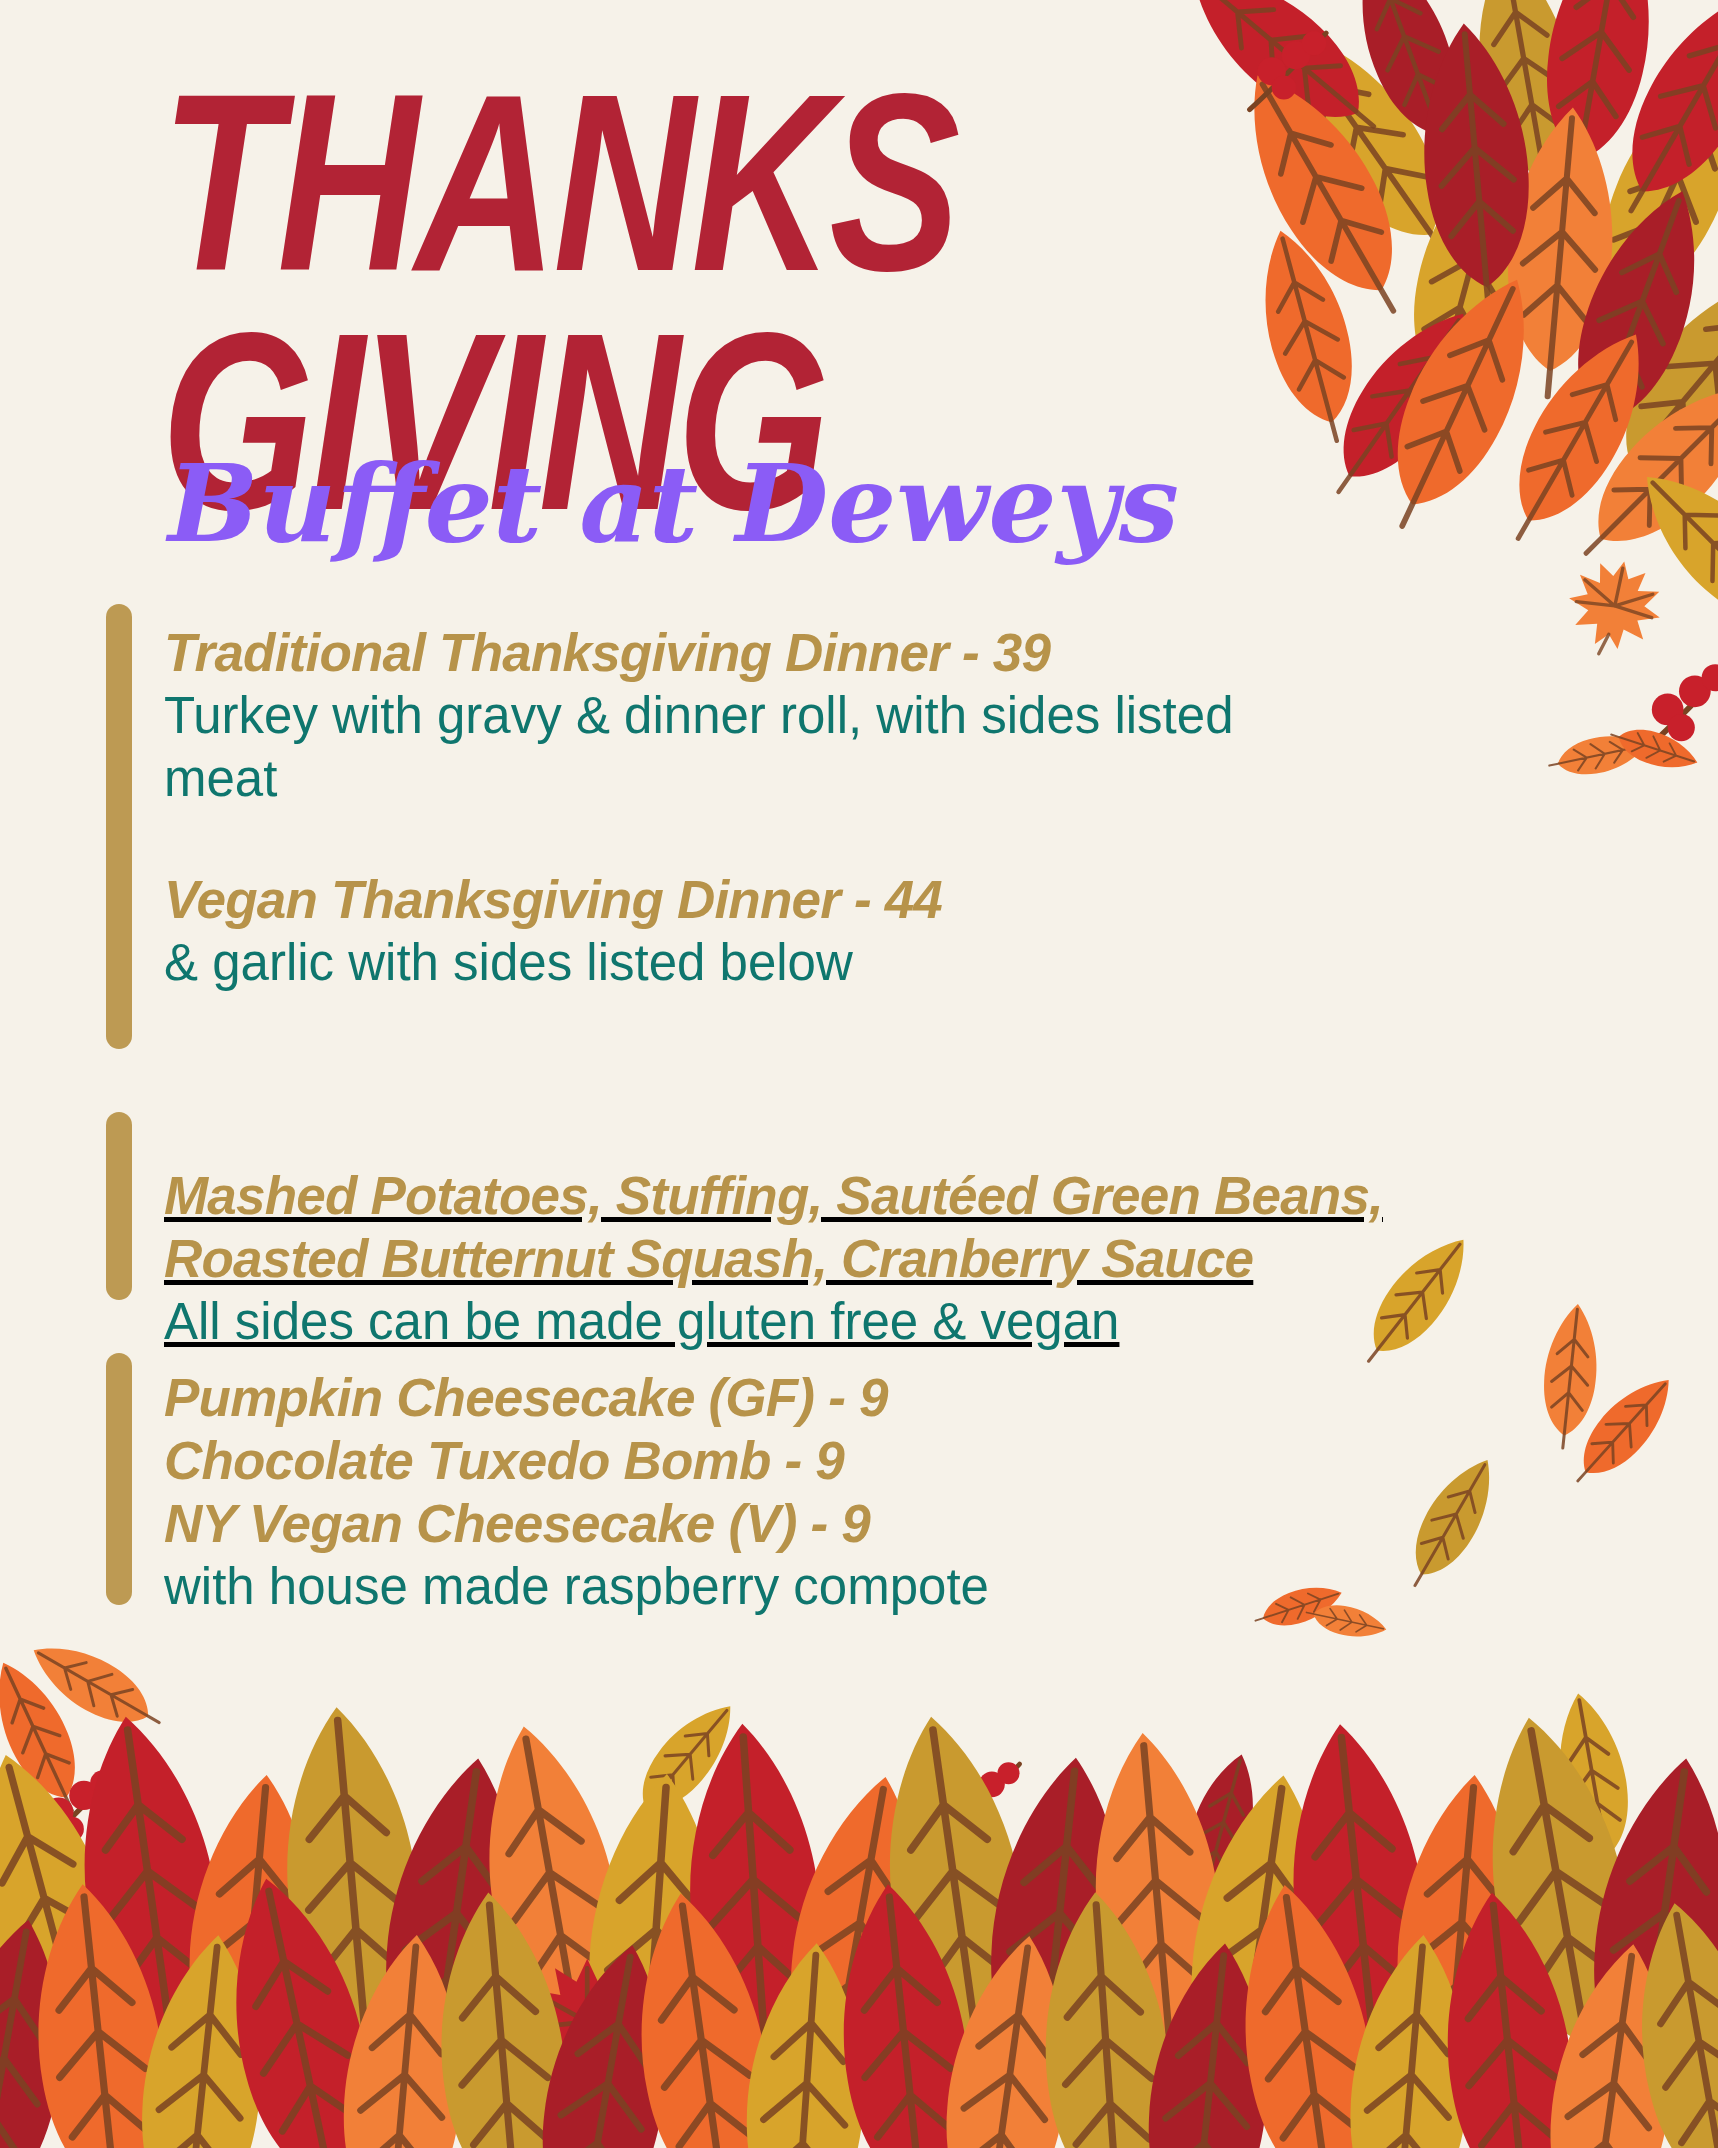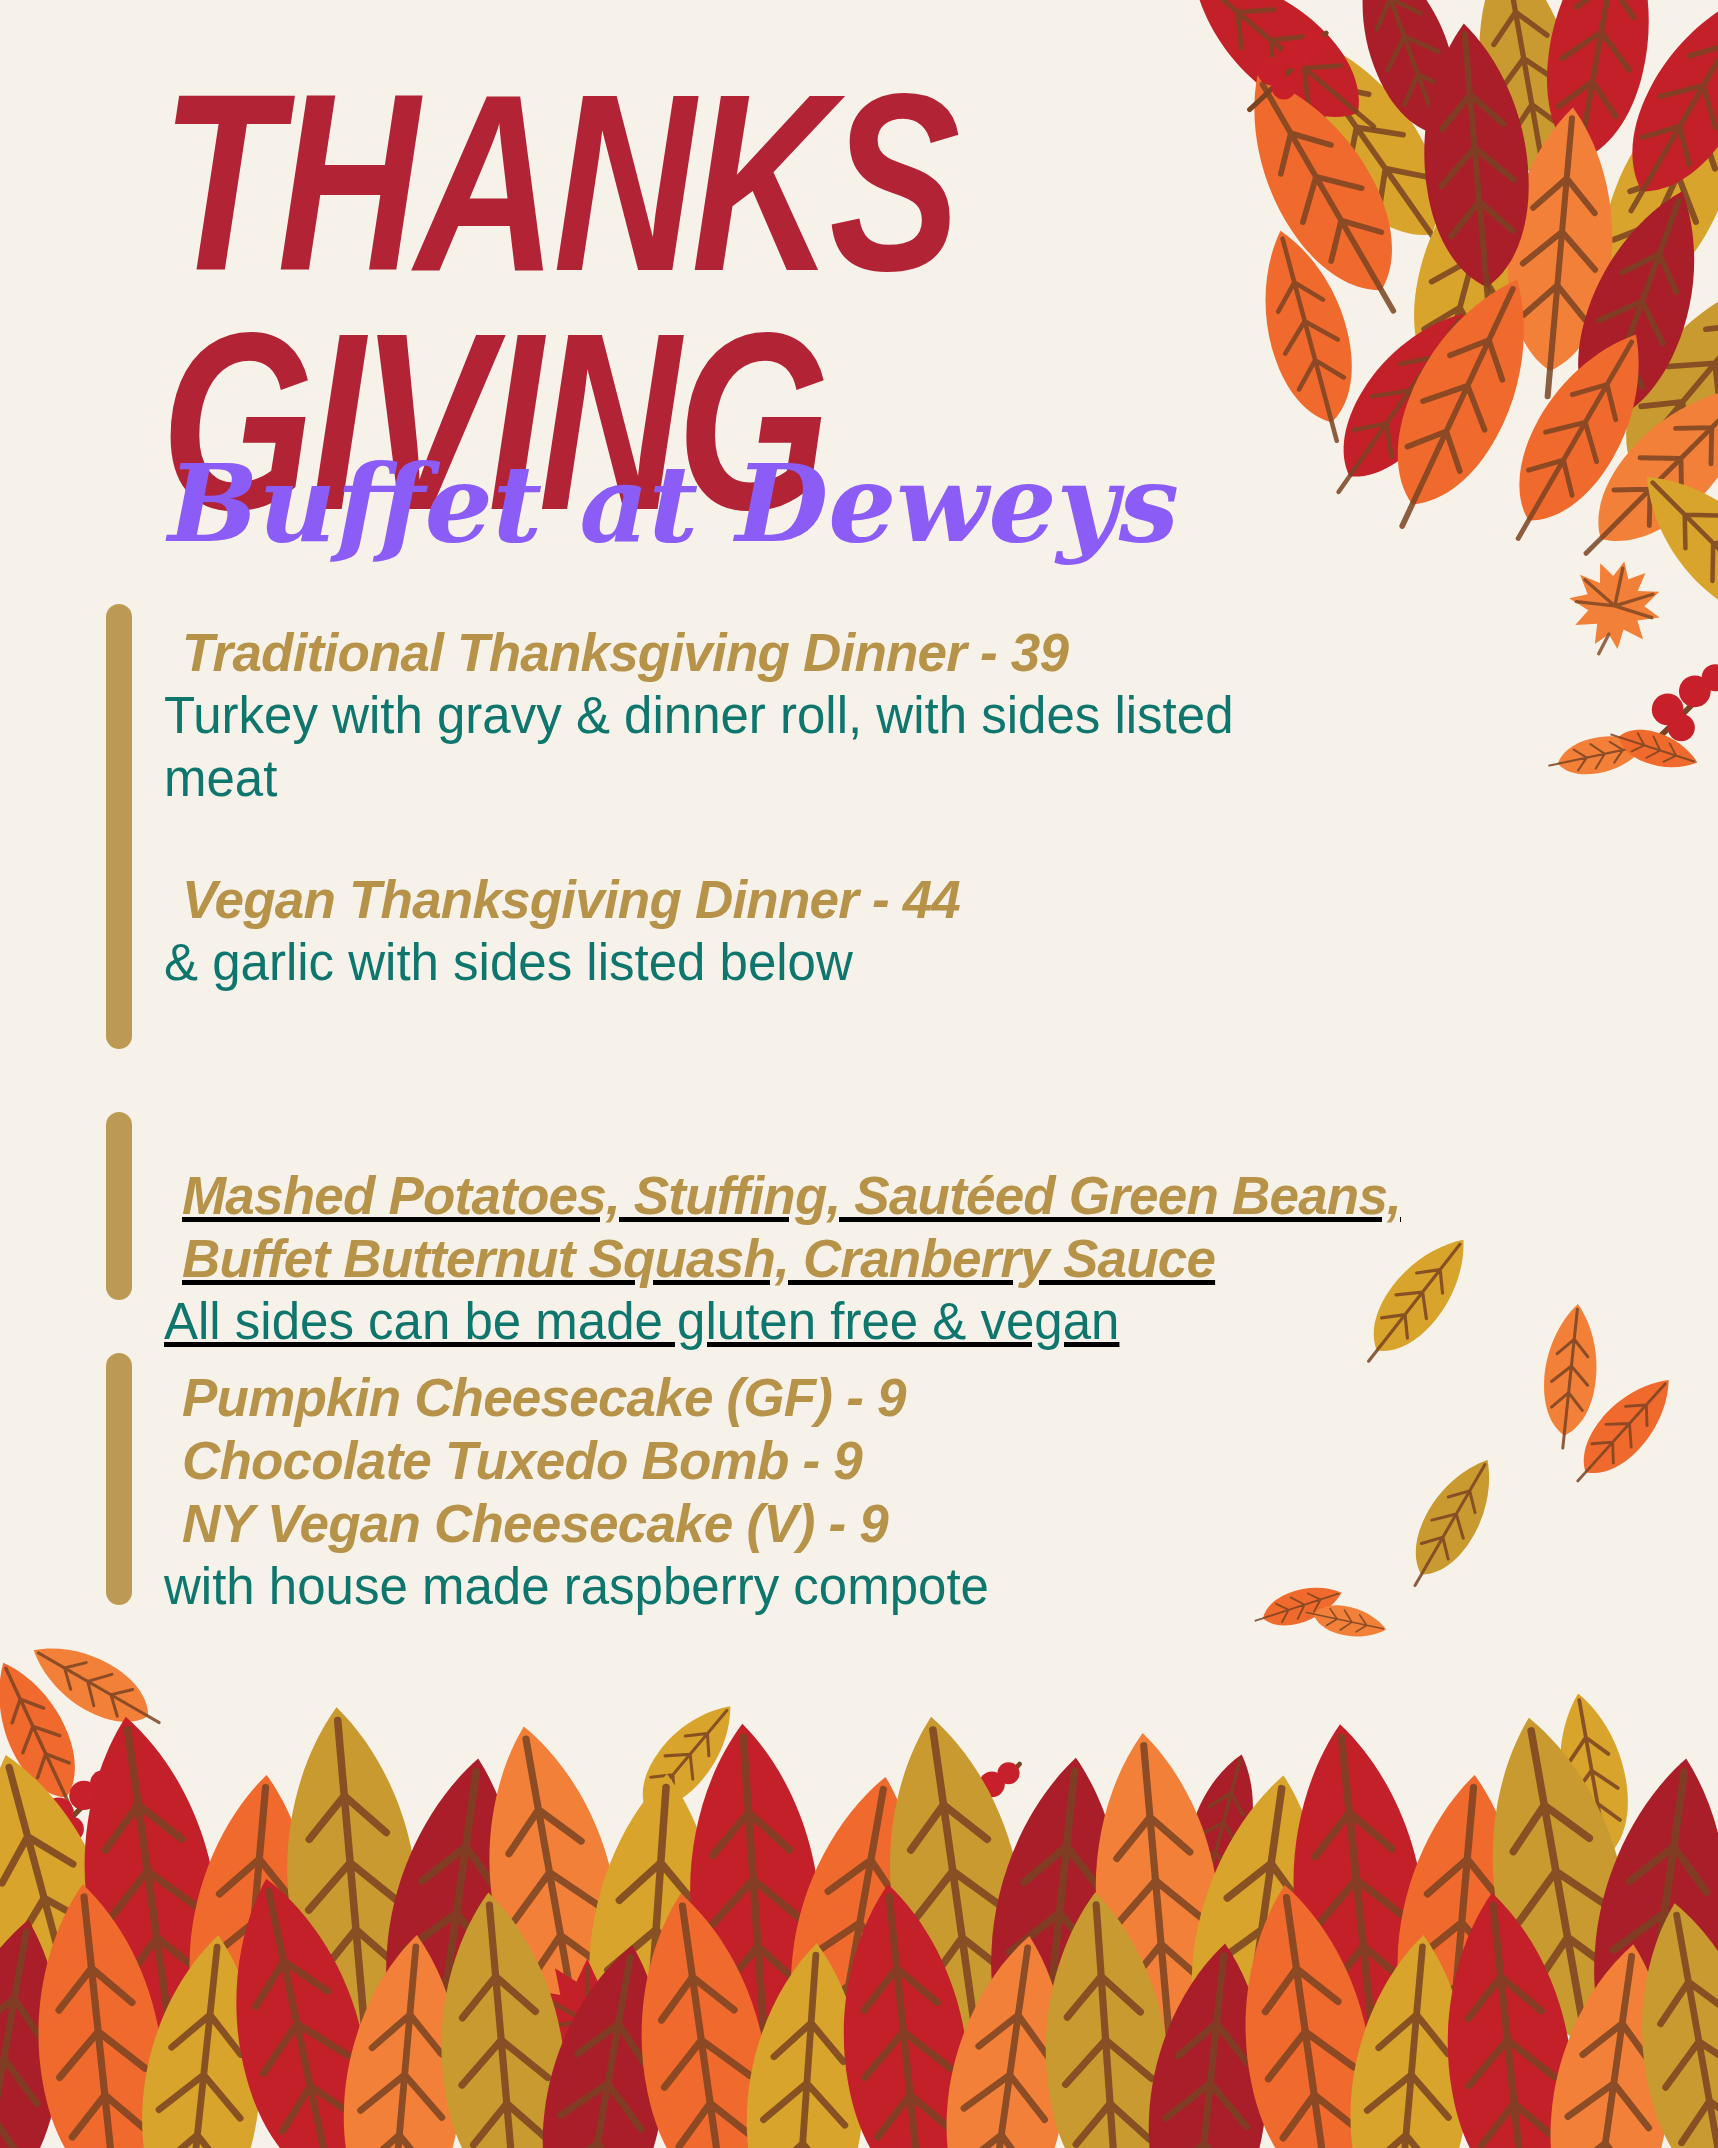--- a/index.html
+++ b/index.html
@@ -21,21 +21,21 @@
     color:#8b5cf6;font-family:"DejaVu Serif",serif;
     font-style:italic;font-weight:bold;font-size:107px;white-space:nowrap;
   }
   .gbar{
     position:absolute;left:106px;width:26px;border-radius:14.3px;
     background:#bd9a53;
   }
   .sec{position:absolute;left:164px;white-space:nowrap;}
   .h{
     color:#b7934a;font-weight:bold;font-style:italic;
-    font-size:53px;line-height:63px;letter-spacing:-0.8px;margin-left:18px;
+    font-size:53px;line-height:63px;letter-spacing:-0.8px;
   }
   .b{
     color:#0f766e;font-weight:normal;
     font-size:51px;line-height:63px;letter-spacing:0;
   }
 </style>
 </head>
 <body>
 
 <svg class="deco" width="1718" height="2148" viewBox="0 0 2048 2560">
@@ -169,21 +169,21 @@
     <div class="b">meat</div>
   </div>
 
   <div class="sec" style="top:868px;">
     <div class="h">Vegan Thanksgiving Dinner - 44</div>
     <div class="b">&amp; garlic with sides listed below</div>
   </div>
 
   <div class="sec" style="top:1164px;text-decoration:underline;">
     <div class="h">Mashed Potatoes, Stuffing, Sautéed Green Beans,</div>
-    <div class="h">Buffet Butternut Squash, Cranberry Sauce</div>
+    <div class="h">Roasted Butternut Squash, Cranberry Sauce</div>
     <div class="b">All sides can be made gluten free &amp; vegan</div>
   </div>
 
   <div class="sec" style="top:1366px;">
     <div class="h">Pumpkin Cheesecake (GF) - 9</div>
     <div class="h">Chocolate Tuxedo Bomb - 9</div>
     <div class="h">NY Vegan Cheesecake (V) - 9</div>
     <div class="b">with house made raspberry compote</div>
   </div>
 

